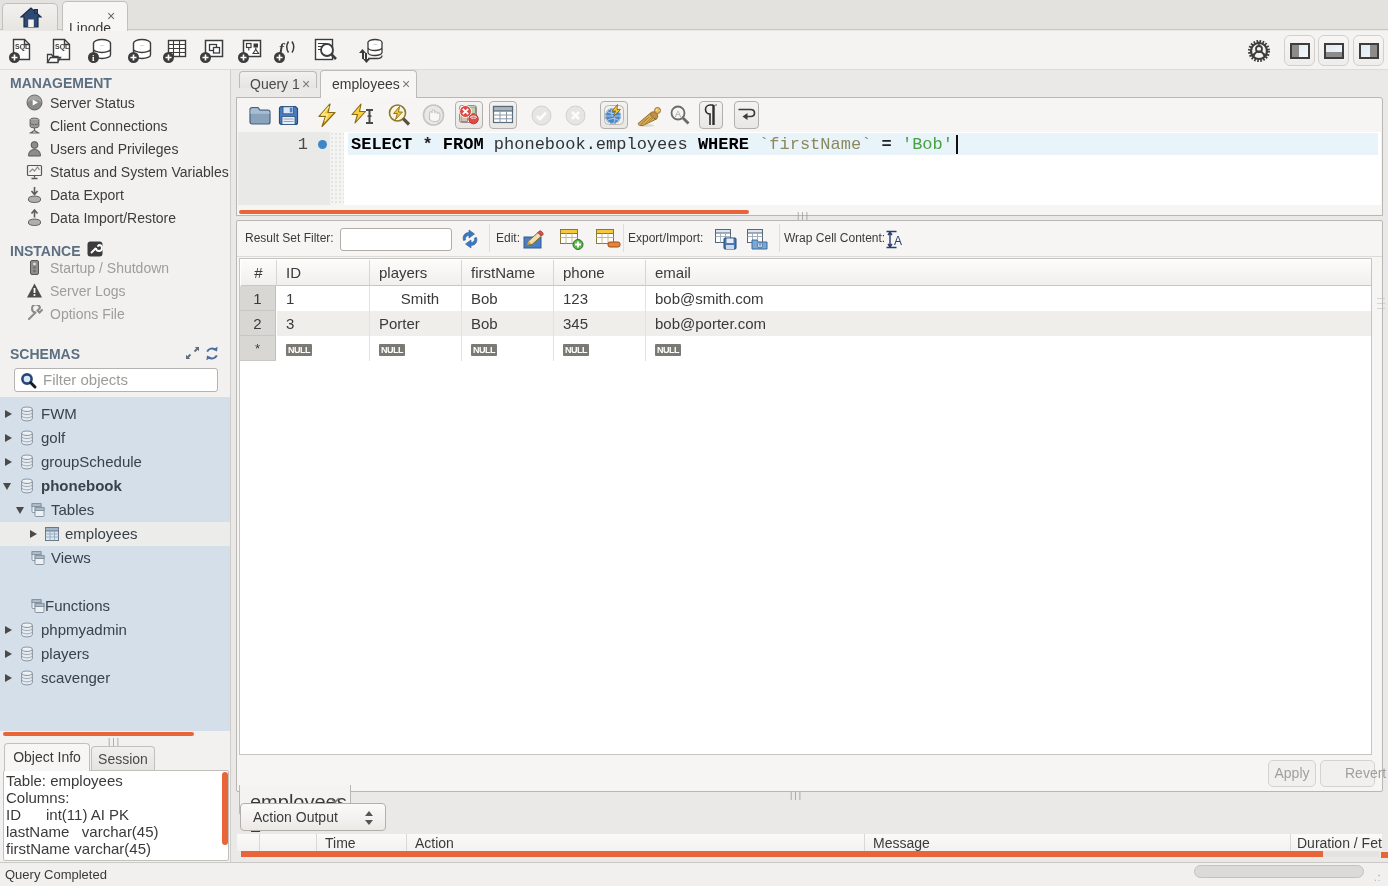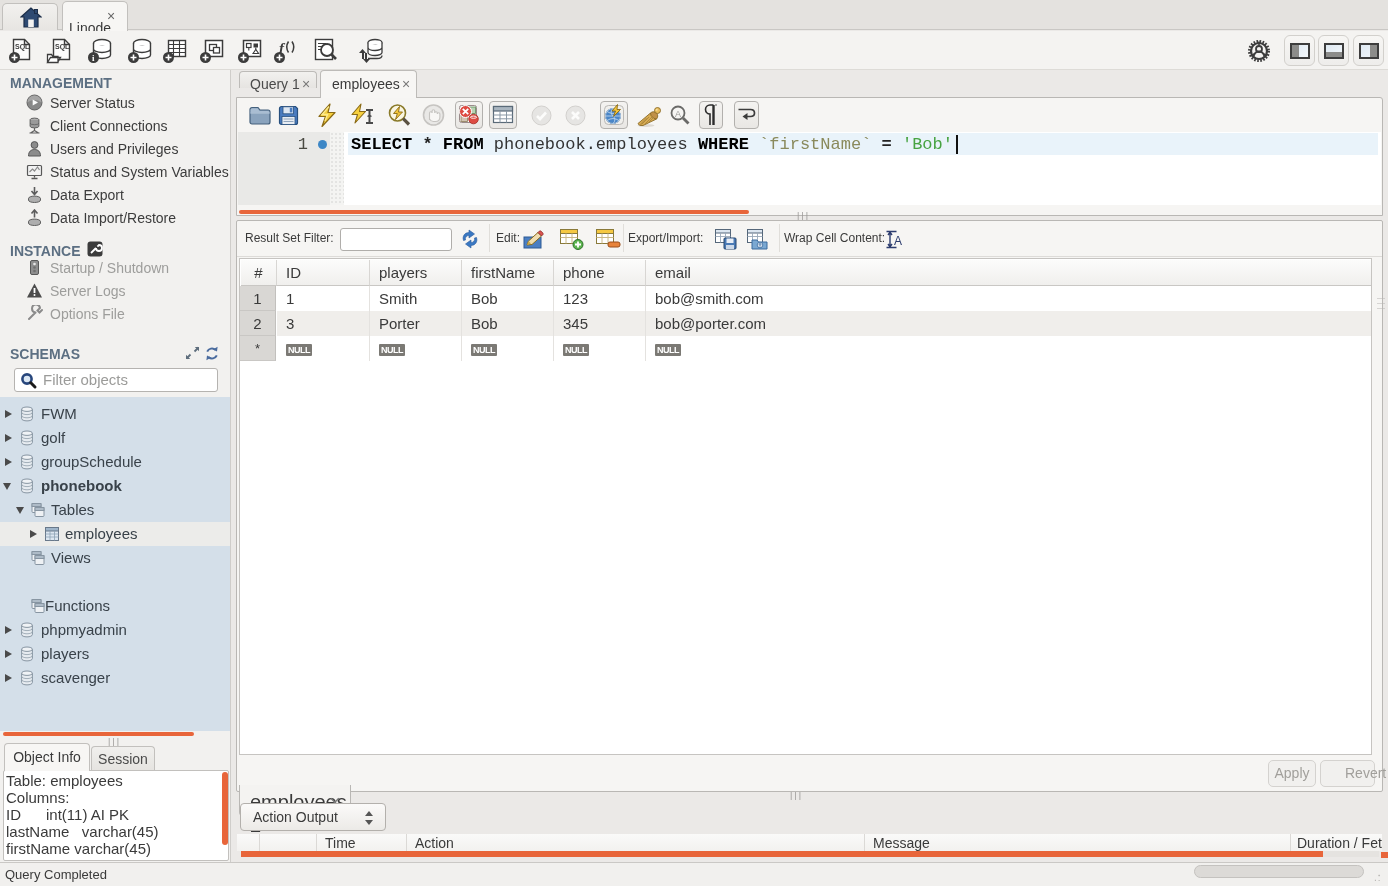--- a/index.html
+++ b/index.html
@@ -552,21 +552,21 @@
   <div class="gh" style="left:130px;top:1px;width:92px;">players</div>
   <div class="gh" style="left:222px;top:1px;width:92px;">firstName</div>
   <div class="gh" style="left:314px;top:1px;width:92px;">phone</div>
   <div class="gh" style="left:406px;top:1px;width:725px;border-right:none;">email</div>
   <div class="rn" style="top:27px;height:25px;line-height:25px;font-size:15px;">1</div>
   <div class="rn" style="top:52px;height:25px;line-height:25px;font-size:15px;">2</div>
   <div class="rn" style="top:77px;height:25px;line-height:25px;font-size:13px;">*</div>
   <div class="gr" style="left:37px;top:27px;width:1094px;background:#fff;"></div>
   <div class="gr" style="left:37px;top:52px;width:1094px;background:#f0eeeb;"></div>
   <div class="gr cell" style="left:37px;top:27px;width:93px;">1</div>
-  <div class="gr cell" style="left:130px;top:27px;width:92px;">Smith</div>
+  <div class="gr cell" style="left:130px;top:27px;width:92px;text-align:center;">Smith</div>
   <div class="gr cell" style="left:222px;top:27px;width:92px;">Bob</div>
   <div class="gr cell" style="left:314px;top:27px;width:92px;">123</div>
   <div class="gr cell" style="left:406px;top:27px;width:300px;border-right:none;">bob@smith.com</div>
   <div class="gr cell" style="left:37px;top:52px;width:93px;">3</div>
   <div class="gr cell" style="left:130px;top:52px;width:92px;">Porter</div>
   <div class="gr cell" style="left:222px;top:52px;width:92px;">Bob</div>
   <div class="gr cell" style="left:314px;top:52px;width:92px;">345</div>
   <div class="gr cell" style="left:406px;top:52px;width:300px;border-right:none;">bob@porter.com</div>
   <div class="gr cell" style="left:37px;top:77px;width:93px;"><span class="nullb">NULL</span></div>
   <div class="gr cell" style="left:130px;top:77px;width:92px;"><span class="nullb">NULL</span></div>

